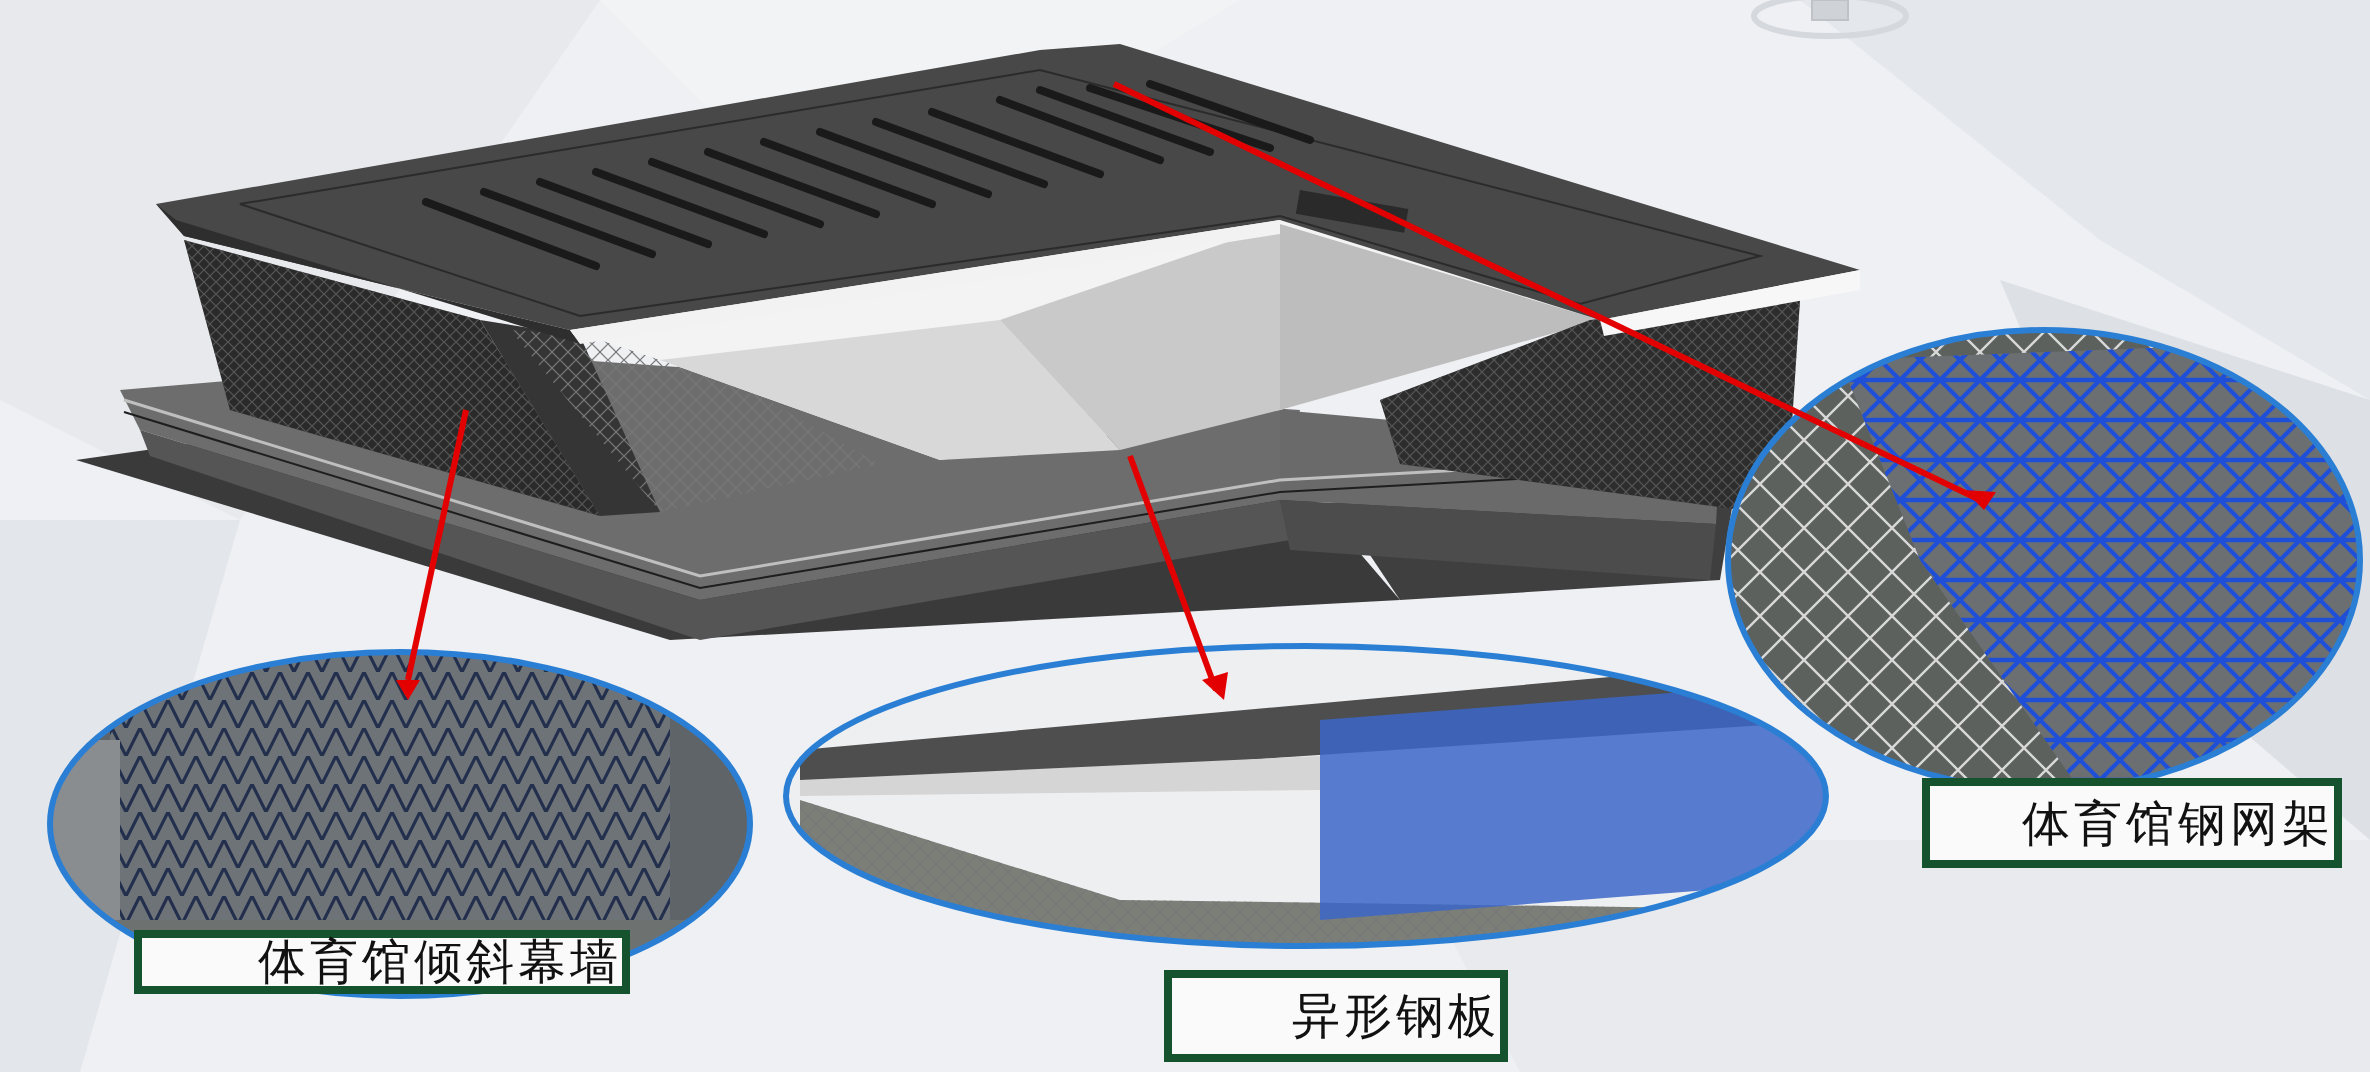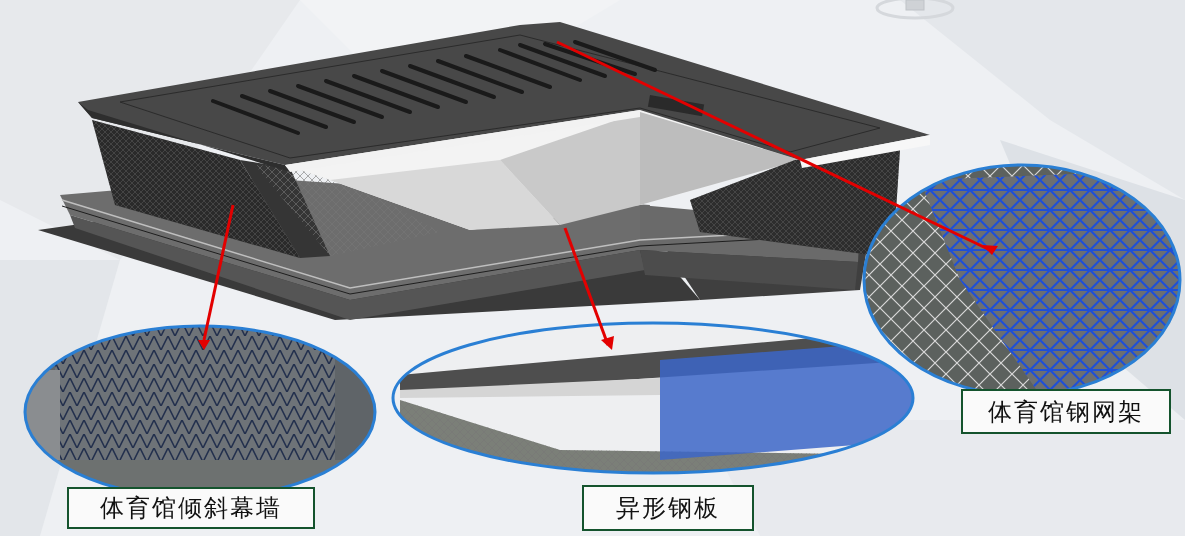--- a/index.html
+++ b/index.html
@@ -5,23 +5,23 @@
   html, body { margin:0; padding:0; }
   body {
     width:1185px; height:536px; overflow:hidden; position:relative;
     background:#eef0f3;
     font-family:"DejaVu Serif", "Liberation Serif", serif;
   }
   .bg { position:absolute; inset:0; }
   .stage { position:absolute; inset:0; }
   svg.main { position:absolute; left:0; top:0; width:1185px; height:536px; }
   .label {
-    position:absolute; background:#fafafa; border:2px solid #14532d;
+    position:absolute; background:#fafafa; border:4px solid #14532d;
     color:#111; font-size:24px; letter-spacing:2px;
-    display:flex; align-items:center; justify-content:center;
+    display:flex; align-items:center; justify-content:flex-end;
     box-sizing:border-box; line-height:1;
   }
   .viewcube { position:absolute; left:870px; top:0; width:90px; height:22px; }
 </style>
 </head>
 <body>
 
 <div class="bg">
   <svg width="1185" height="536">
     <polygon points="0,0 300,0 120,260 0,200" fill="#e7e9ec"></polygon>
@@ -150,21 +150,21 @@
       <line x1="233" y1="205" x2="204" y2="340"></line>
       <line x1="565" y1="228" x2="608" y2="345"></line>
       <line x1="557" y1="42" x2="990" y2="250"></line>
     </g>
     <polygon points="198,340 210,340 204,350" fill="#e30000"></polygon>
     <polygon points="601,340 614,336 612,350" fill="#e30000"></polygon>
     <polygon points="982,245 992,255 998,246" fill="#e30000"></polygon>
   </svg>
 </div>
 
-<div class="label" style="left:67px; top:487px; width:248px; height:42px;">
+<div class="label" style="left:67px; top:465px; width:248px; height:32px;">
   <span>体育馆倾斜幕墙</span>
 </div>
 <div class="label" style="left:582px; top:485px; width:172px; height:46px;">
   <span>异形钢板</span>
 </div>
 <div class="label" style="left:961px; top:389px; width:210px; height:45px;">
   <span>体育馆钢网架</span>
 </div>
 
 </body></html>

